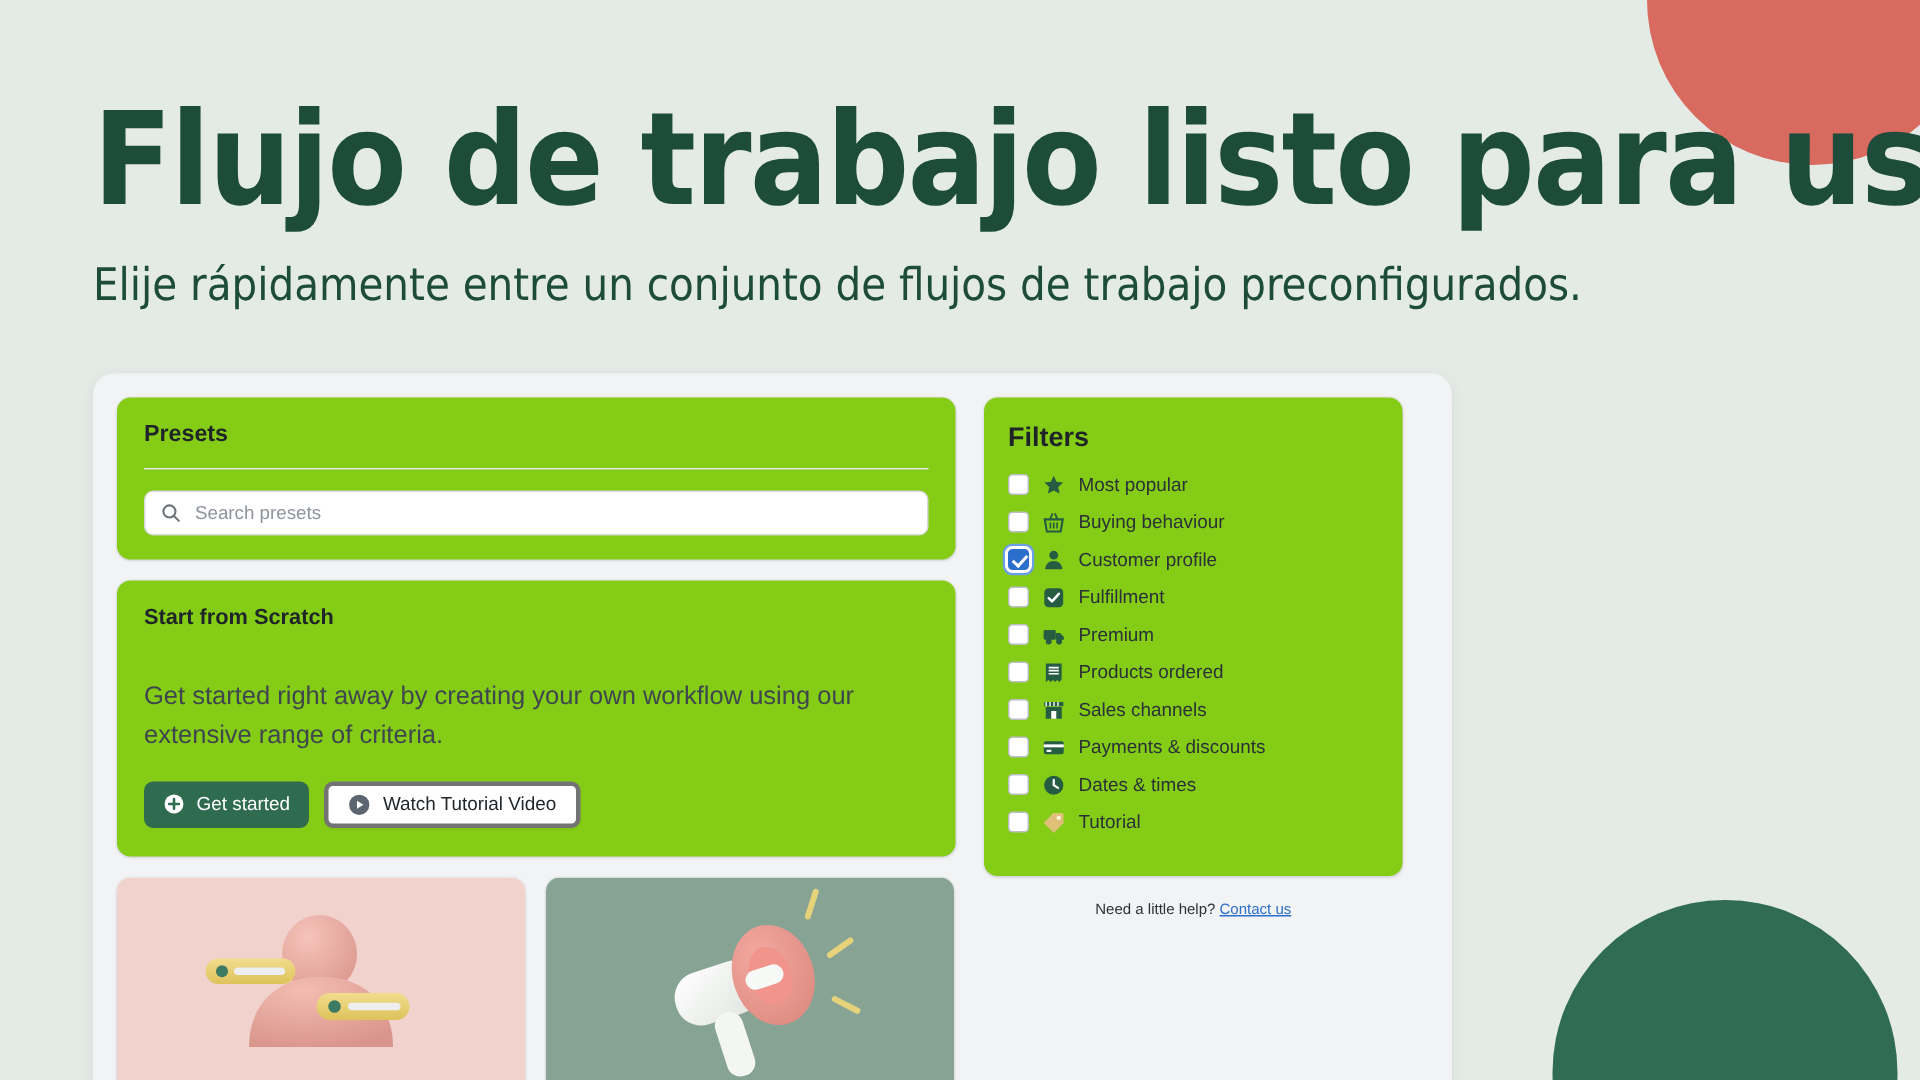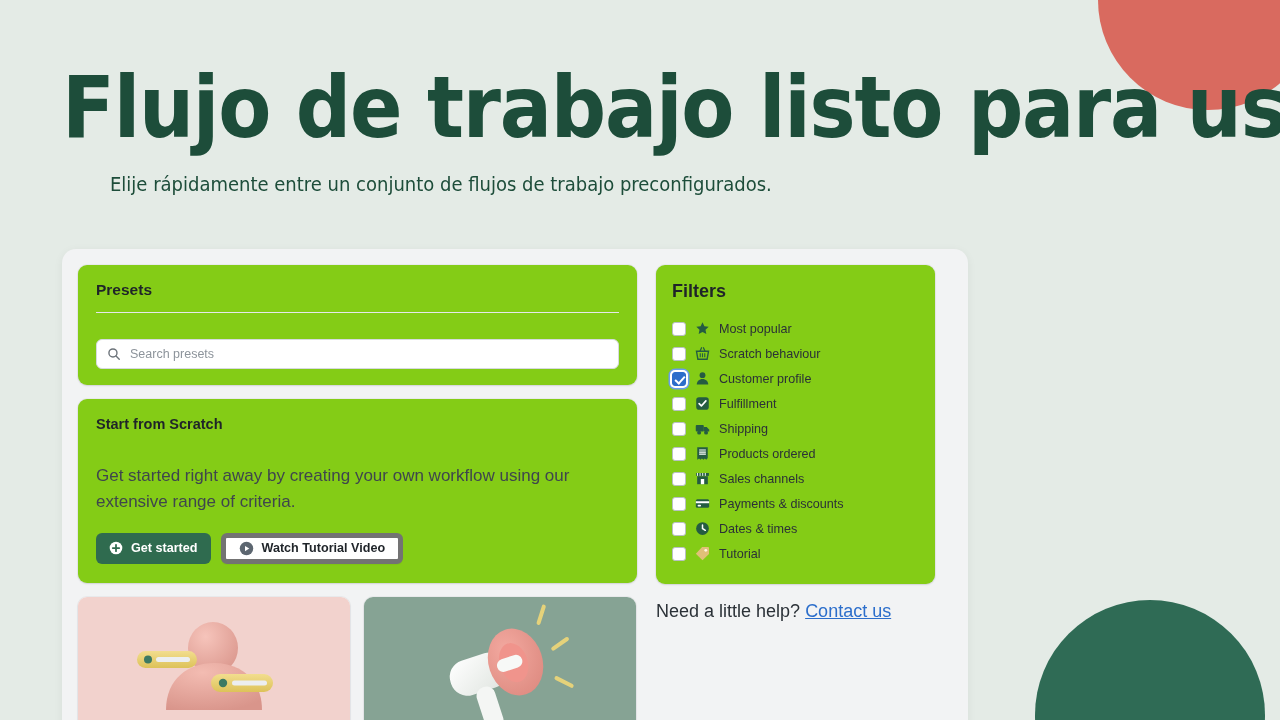--- a/index.html
+++ b/index.html
@@ -41,26 +41,25 @@
     font-family: "DejaVu Sans Condensed", "Liberation Sans Narrow", "Liberation Sans", sans-serif;
     font-size: 86px;
     line-height: 1.0;
     font-weight: 700;
     color: #1d4d3a;
     letter-spacing: -1.2px;
     white-space: nowrap;
   }
   .hero-sub {
     font-family: "DejaVu Sans Condensed", "Liberation Sans Narrow", "Liberation Sans", sans-serif;
-    font-size: 20px;
+    font-size: 30px;
     line-height: 1.25;
     color: #1d4d3a;
     margin-top: 22px;
     white-space: nowrap;
-    margin-left: 48px;
   }
 
   
   .app-panel {
     position: absolute;
     left: 62px;
     top: 249px;
     width: 906px;
     height: 520px;
     background: #f2f3f4;
@@ -94,21 +93,20 @@
   .search-wrap { padding: 14px 18px 16px 18px; }
   .search-box {
     height: 30px;
     border: 1px solid #d6dade;
     border-radius: 6px;
     display: flex;
     align-items: center;
     padding: 0 10px;
     gap: 9px;
     background: #fff;
-    margin-top: 12px;
   }
   .search-box input {
     border: none;
     outline: none;
     flex: 1;
     font-family: "Liberation Sans", sans-serif;
     font-size: 12.5px;
     color: #3c4349;
     background: transparent;
   }
@@ -132,30 +130,30 @@
   }
   .btn-row { display: flex; gap: 10px; }
   .btn {
     height: 31px;
     border-radius: 6px;
     display: inline-flex;
     align-items: center;
     gap: 8px;
     padding: 0 13px;
     font-size: 12.6px;
-    font-weight: 700;
+    font-weight: 400;
     cursor: pointer;
     border: none;
     font-family: "Liberation Sans", sans-serif;
   }
   .btn-primary { background: #2f6b4f; color: #fff; }
   .btn-secondary {
     background: #fff;
     color: #1f2429;
-    border: 5px solid #737373;
+    border: 3px solid #737373;
     box-shadow: 0 1px 1px rgba(16,24,40,0.04);
   }
   .btn svg { display: block; flex: none; }
 
   
   .thumb-row { display: flex; gap: 14px; }
   .thumb-card {
     width: 272px;
     height: 210px;
     background: #fff;
@@ -171,21 +169,21 @@
   
   .filters-card { padding: 16px 16px 18px 16px; }
   .filters-head {
     font-size: 18px;
     font-weight: 700;
     color: #1f2429;
     margin-bottom: 14px;
   }
   .filter-row {
     display: flex;
-    align-items: center;
+    align-items: flex-start;
     gap: 9px;
     height: 25px;
     cursor: pointer;
   }
   .cbox {
     width: 14px; height: 14px;
     border: 1px solid #b9bfc5;
     border-radius: 3px;
     background: #fff;
     flex: none;
@@ -204,22 +202,22 @@
     border: solid #fff;
     border-width: 0 2px 2px 0;
     transform: rotate(42deg);
   }
   .fi { width: 15px; height: 15px; flex: none; display: block; }
   .filter-label { font-size: 12.6px; color: #2b3137; white-space: nowrap; }
 
   
   .help {
     margin-top: 17px;
-    text-align: left;
-    font-size: 18px;
+    text-align: center;
+    font-size: 10px;
     color: #2b3137;
   }
   .help a { color: #2c6ecb; text-decoration: underline; }
 </style>
 </head>
 <body>
 
 <div class="deco deco-coral"></div>
 <div class="deco deco-green"></div>
 
@@ -346,21 +344,21 @@
             </svg>
             <span class="filter-label">Most popular</span>
           </div>
           <div class="filter-row">
             <div class="cbox"></div>
             <svg class="fi" viewBox="0 0 16 16">
               <path d="M5.3 5.6 L7 1.8 M10.7 5.6 L9 1.8" stroke="#255c42" stroke-width="1.3" fill="none" stroke-linecap="round"></path>
               <path d="M1.6 5.6h12.8l-1.5 8.6H3.1z" fill="none" stroke="#255c42" stroke-width="1.5"></path>
               <path d="M5.6 7.8v4.2M8 7.8v4.2M10.4 7.8v4.2" stroke="#255c42" stroke-width="1.2"></path>
             </svg>
-            <span class="filter-label">Scratch behaviour</span>
+            <span class="filter-label">Buying behaviour</span>
           </div>
           <div class="filter-row">
             <div class="cbox checked"></div>
             <svg class="fi" viewBox="0 0 16 16">
               <circle cx="8" cy="4.4" r="3.1" fill="#255c42"></circle>
               <path d="M1.9 14.4c0-3.5 2.7-5.9 6.1-5.9s6.1 2.4 6.1 5.9z" fill="#255c42"></path>
             </svg>
             <span class="filter-label">Customer profile</span>
           </div>
           <div class="filter-row">
@@ -372,21 +370,21 @@
             <span class="filter-label">Fulfillment</span>
           </div>
           <div class="filter-row">
             <div class="cbox"></div>
             <svg class="fi" viewBox="0 0 16 16">
               <rect x="0.8" y="4.2" width="8.6" height="7" rx="1" fill="#255c42"></rect>
               <path d="M9.4 6.4h3.1l2.7 2.8v2h-5.8z" fill="#255c42"></path>
               <circle cx="4.4" cy="12.4" r="2.1" fill="#255c42"></circle>
               <circle cx="11.8" cy="12.4" r="2.1" fill="#255c42"></circle>
             </svg>
-            <span class="filter-label">Shipping</span>
+            <span class="filter-label">Premium</span>
           </div>
           <div class="filter-row">
             <div class="cbox"></div>
             <svg class="fi" viewBox="0 0 16 16">
               <path d="M2.4 1.4h11.2v11.4l-1.6 1.8-1.5-1.4-1.5 1.4-1.6-1.4-1.5 1.4-1.6-1.4-1.9 1.4z" fill="#255c42"></path>
               <path d="M4.4 4.3h7.2M4.4 6.5h7.2M4.4 8.7h7.2" stroke="#fff" stroke-width="1.2"></path>
             </svg>
             <span class="filter-label">Products ordered</span>
           </div>
           <div class="filter-row">

